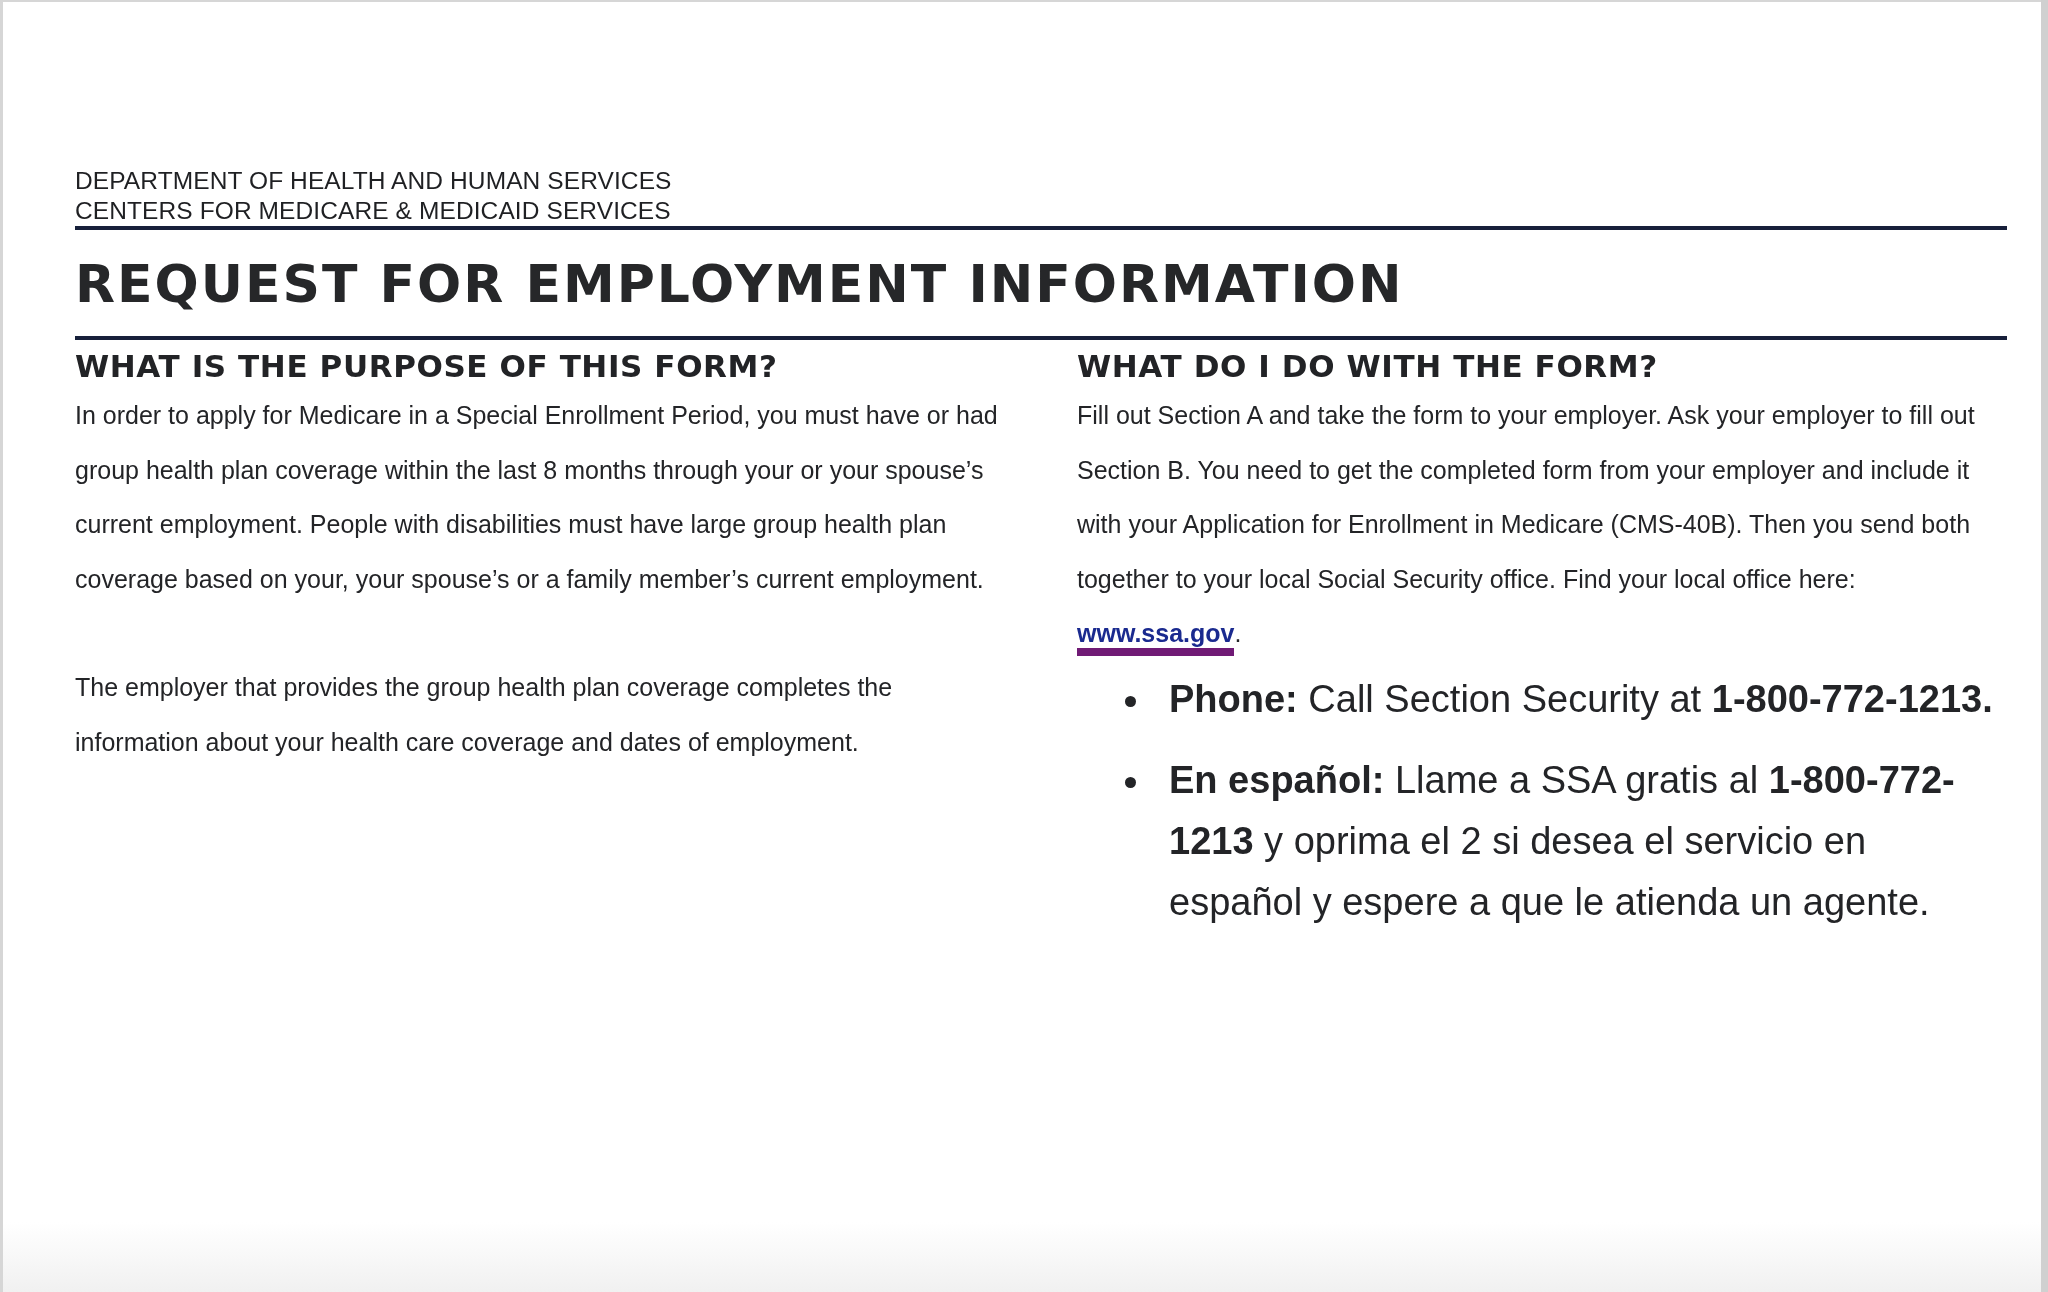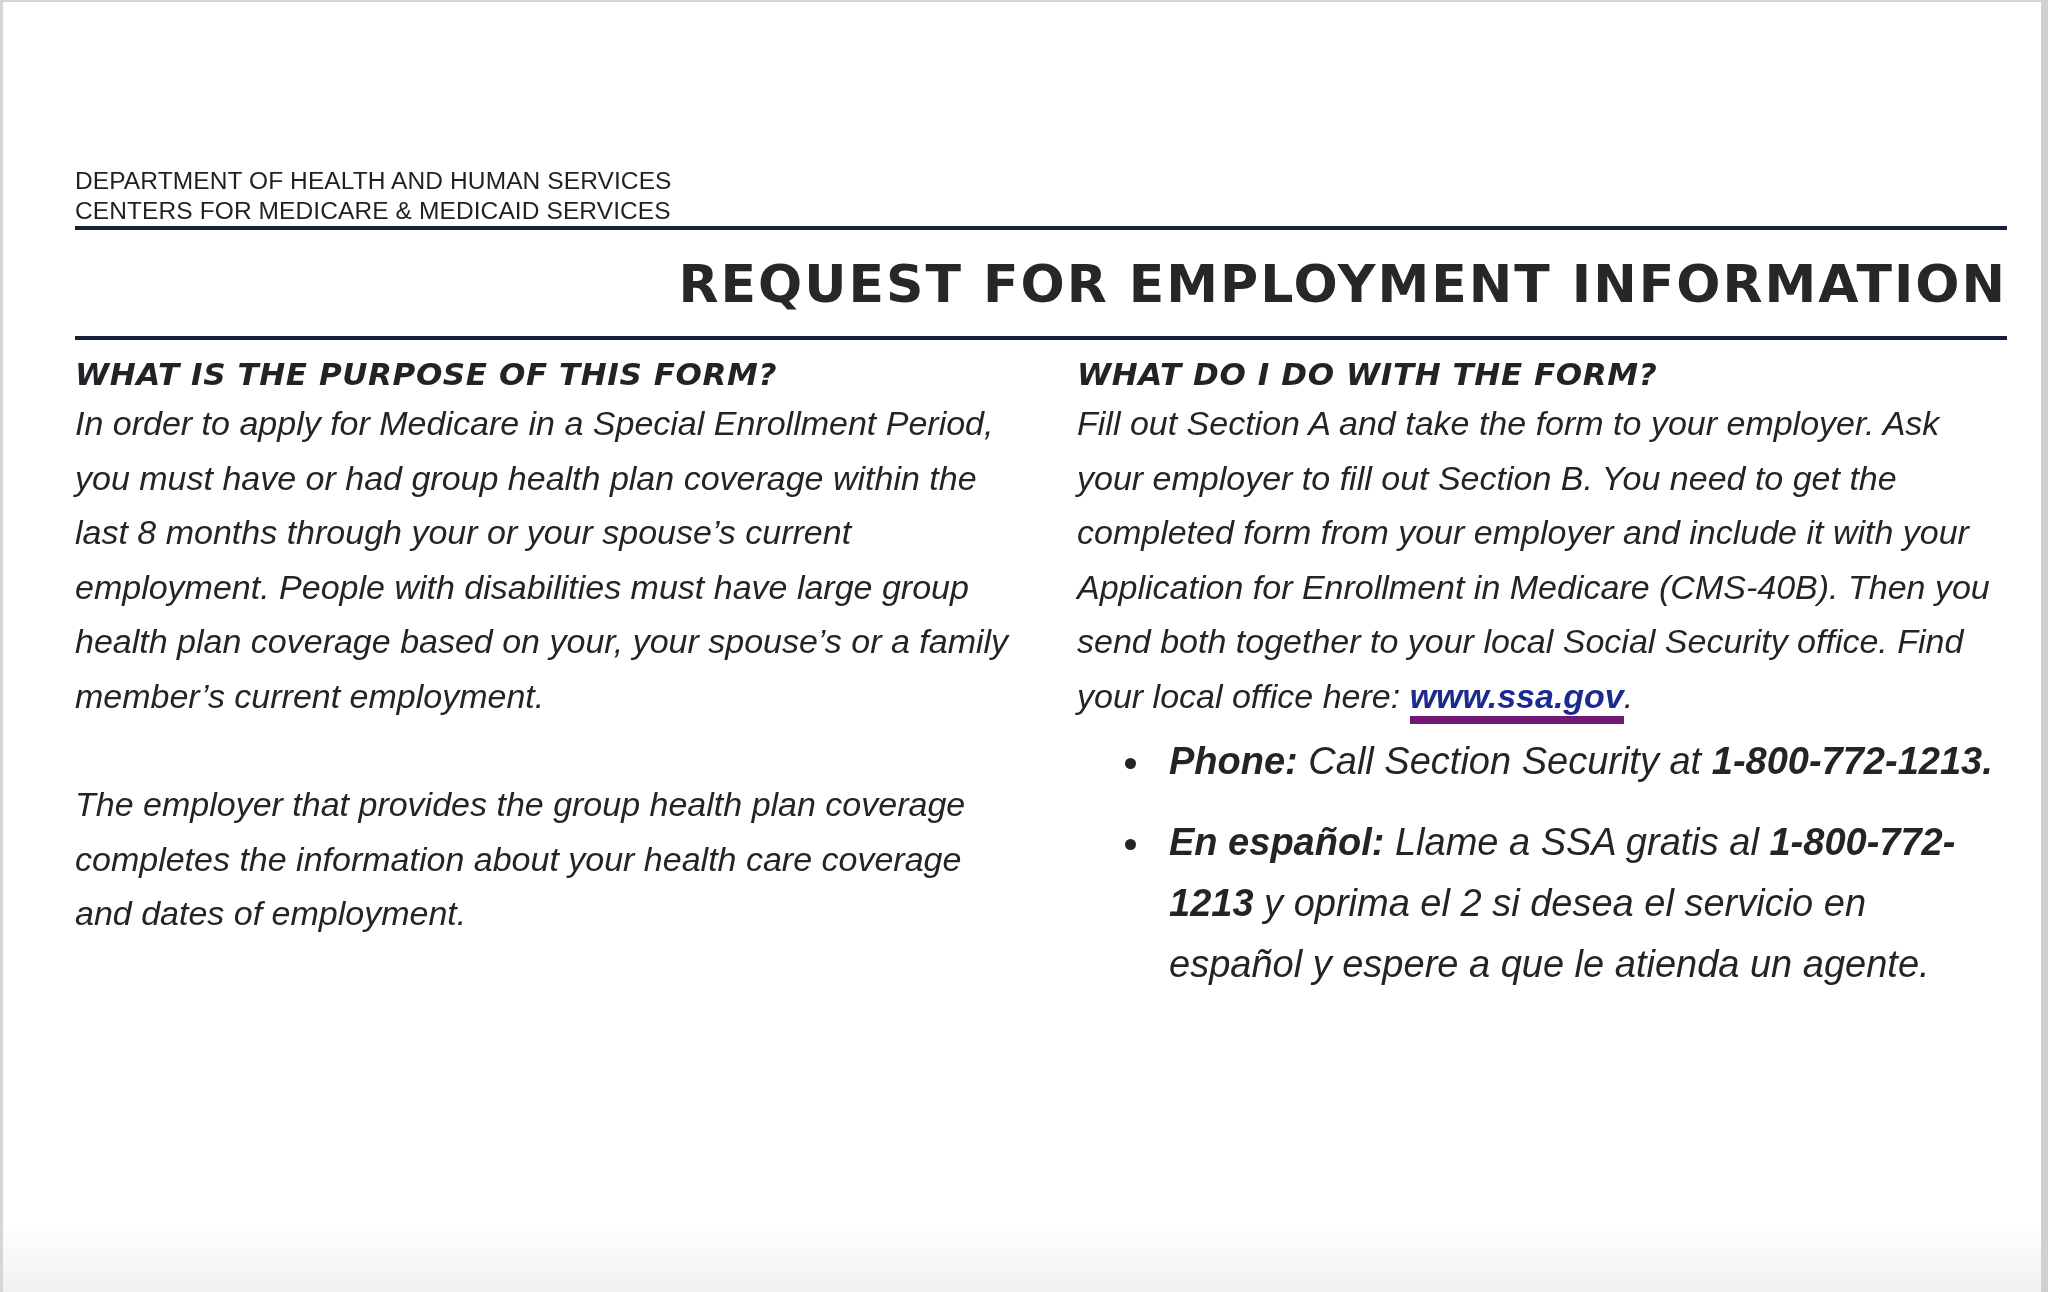--- a/index.html
+++ b/index.html
@@ -73,49 +73,48 @@
     background: #17203a;
   }
   .rule.top { top: 224px; }
   .rule.bottom { top: 334px; }
 
   .title {
     position: absolute;
     left: 72px;
     width: 1932px;
     top: 250px;
-    text-align: right;
+    text-align: left;
     font-family: "DejaVu Sans", "Liberation Sans", sans-serif;
     font-weight: bold;
     font-size: 52px;
     line-height: 64px;
     letter-spacing: 2px;
     color: #262729;
   }
 
   
   .col {
     position: absolute;
-    top: 350px;
-    font-style: italic;
+    top: 342px;
   }
   .col.left { left: 72px; width: 940px; }
   .col.right { left: 1074px; width: 930px; }
 
   .section-heading {
     font-family: "DejaVu Sans", "Liberation Sans", sans-serif;
     font-weight: bold;
     font-size: 31px;
     line-height: 44px;
     letter-spacing: 0.6px;
     color: #222326;
     margin: 0;
   }
   .para {
-    font-size: 34px;
+    font-size: 25px;
     line-height: 54.5px;
     margin: 0;
     color: #232427;
   }
   .para + .para { margin-top: 54px; }
 
   .link {
     color: #1a2a8f;
     font-weight: bold;
     text-decoration: none;

